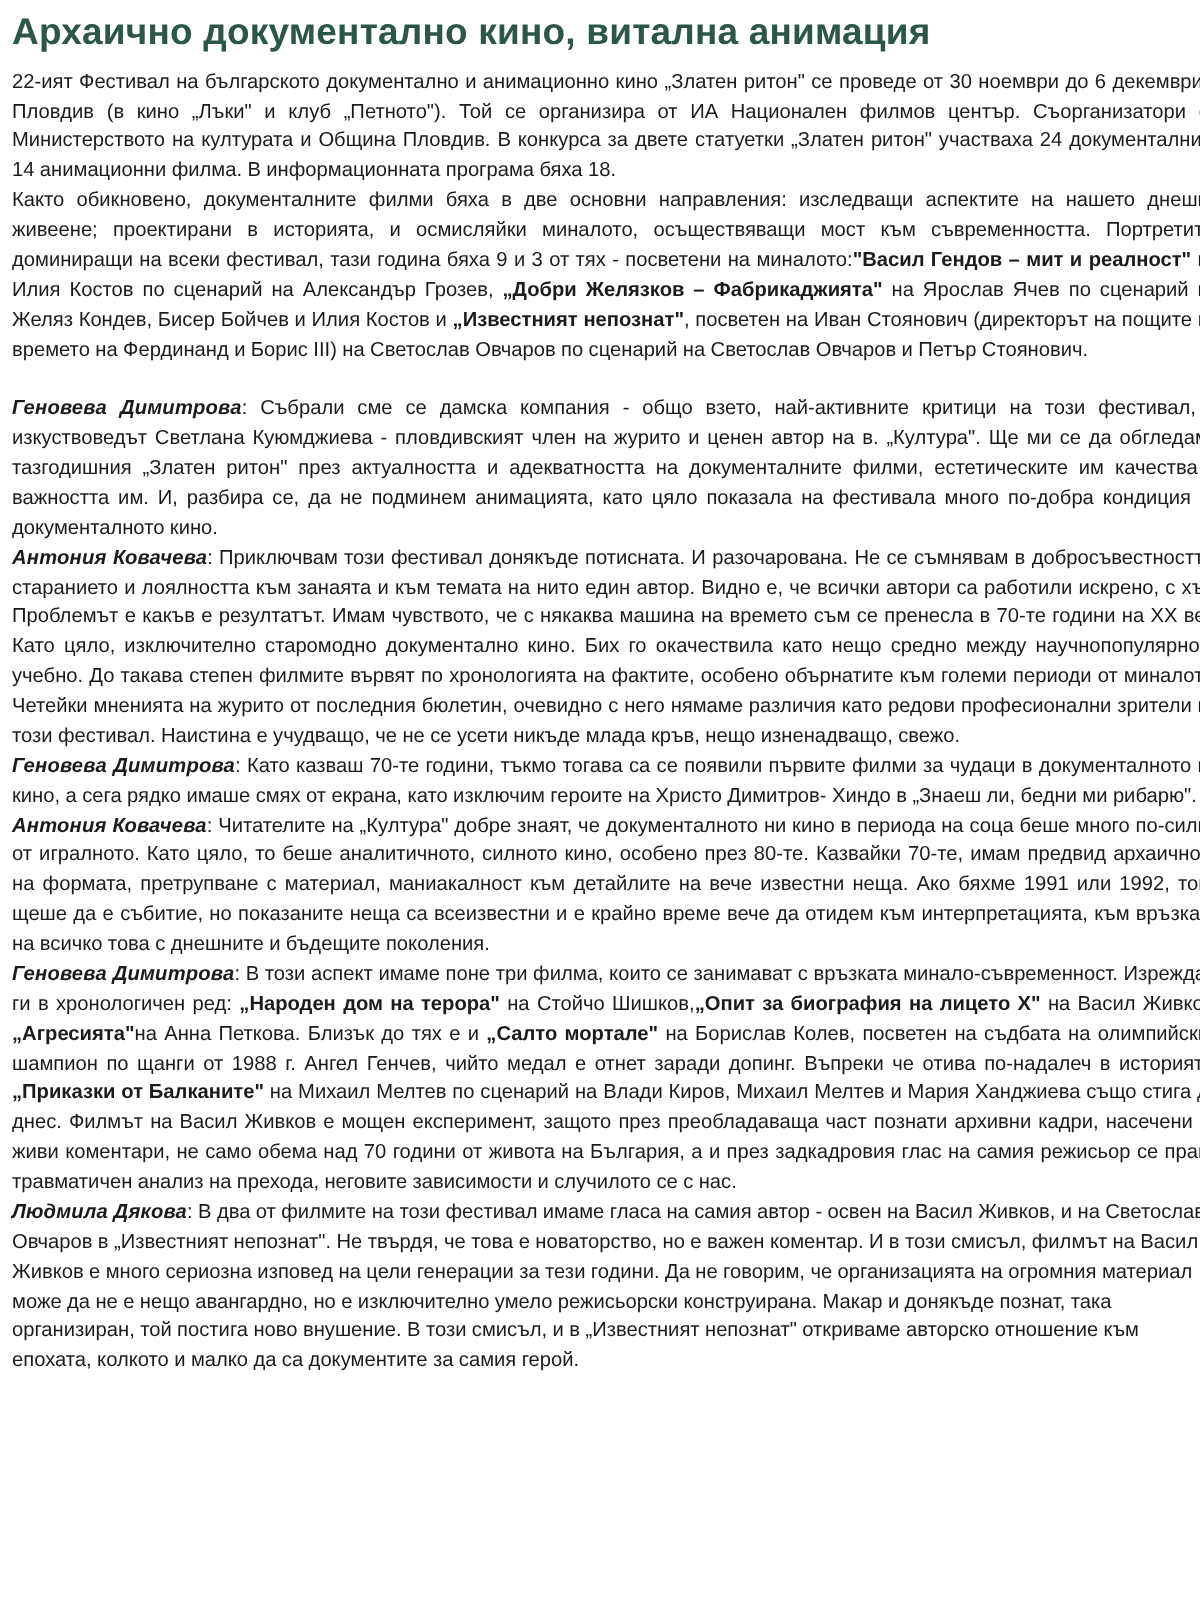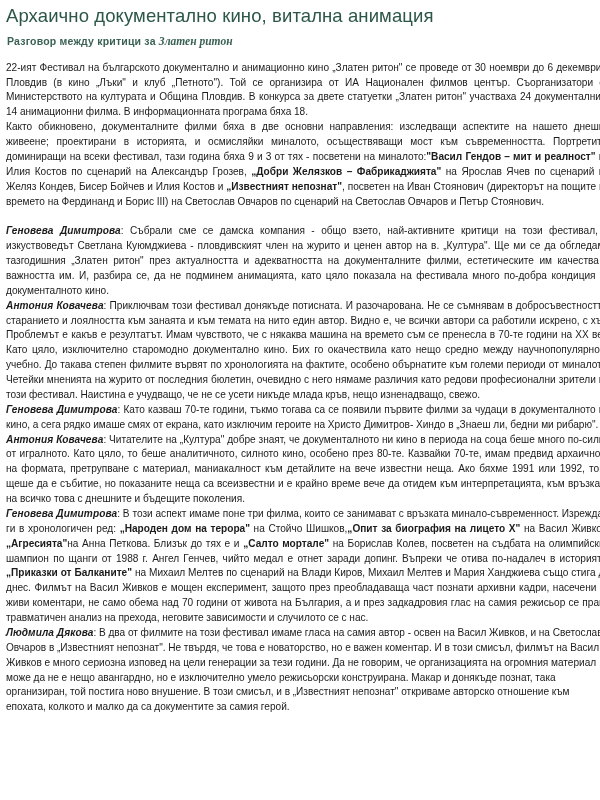--- a/index.html
+++ b/index.html
@@ -18,21 +18,21 @@
     width: 600px;
     height: 800px;
     box-sizing: border-box;
     padding: 6px 4px 0 4px;
     overflow: hidden;
     position: relative;
   }
   .doc-title {
     font-family: "Liberation Sans", sans-serif;
     font-size: 18.5px;
-    font-weight: normal;
+    font-weight: bold;
     color: #2c5648;
     line-height: 1.12;
     margin: 0 0 8px 2px;
     letter-spacing: 0.1px;
     white-space: nowrap;
   }
   .doc-subtitle {
     font-family: "Liberation Sans", sans-serif;
     font-size: 10.5px;
     font-weight: bold;
@@ -77,23 +77,20 @@
     font-style: italic;
   }
 </style>
 </head>
 <body>
 
 <div class="page">
 
   <h1 class="doc-title">Архаично документално кино, витална анимация</h1>
 
-  <div class="doc-subtitle">
-    <span>Разговор между критици за </span><span class="work">Златен ритон</span>
-  </div>
 
   <div class="body-block" id="body-block">
       <p><span>22-ият Фестивал на българското документално и анимационно кино „Златен ритон" се проведе от 30 ноември до 6 декември в Пловдив (в кино „Лъки" и клуб „Петното"). Той се организира от ИА Национален филмов център. Съорганизатори са Министерството на културата и Община Пловдив. В конкурса за двете статуетки „Златен ритон" участваха 24 документални и 14 анимационни филма. В информационната програма бяха 18.</span></p>
       <p><span>Както обикновено, документалните филми бяха в две основни направления: изследващи аспектите на нашето днешно живеене; проектирани в историята, и осмисляйки миналото, осъществяващи мост към съвременността. Портретите, доминиращи на всеки фестивал, тази година бяха 9 и 3 от тях - посветени на миналото:</span><b class="work-bold">"Васил Гендов – мит и реалност"</b><span> на Илия Костов по сценарий на Александър Грозев, </span><b class="work-bold">„Добри Желязков – Фабрикаджията"</b><span> на Ярослав Ячев по сценарий на Желяз Кондев, Бисер Бойчев и Илия Костов и </span><b class="work-bold">„Известният непознат"</b><span>, посветен на Иван Стоянович (директорът на пощите по времето на Фердинанд и Борис III) на Светослав Овчаров по сценарий на Светослав Овчаров и Петър Стоянович.</span></p>
       <p class="spaced"><b class="speaker">Геновева Димитрова</b><span>: Събрали сме се дамска компания - общо взето, най-активните критици на този фестивал, и изкуствоведът Светлана Куюмджиева - пловдивският член на журито и ценен автор на в. „Култура". Ще ми се да обгледаме тазгодишния „Златен ритон" през актуалността и адекватността на документалните филми, естетическите им качества и важността им. И, разбира се, да не подминем анимацията, като цяло показала на фестивала много по-добра кондиция от документалното кино.</span></p>
       <p><b class="speaker">Антония Ковачева</b><span>: Приключвам този фестивал донякъде потисната. И разочарована. Не се съмнявам в добросъвестността, старанието и лоялността към занаята и към темата на нито един автор. Видно е, че всички автори са работили искрено, с хъс. Проблемът е какъв е резултатът. Имам чувството, че с някаква машина на времето съм се пренесла в 70-те години на ХХ век. Като цяло, изключително старомодно документално кино. Бих го окачествила като нещо средно между научнопопулярно и учебно. До такава степен филмите вървят по хронологията на фактите, особено обърнатите към големи периоди от миналото. Четейки мненията на журито от последния бюлетин, очевидно с него нямаме различия като редови професионални зрители на този фестивал. Наистина е учудващо, че не се усети никъде млада кръв, нещо изненадващо, свежо.</span></p>
       <p><b class="speaker">Геновева Димитрова</b><span>: Като казваш 70-те години, тъкмо тогава са се появили първите филми за чудаци в документалното ни кино, а сега рядко имаше смях от екрана, като изключим героите на Христо Димитров- Хиндо в „Знаеш ли, бедни ми рибарю".</span></p>
       <p><b class="speaker">Антония Ковачева</b><span>: Читателите на „Култура" добре знаят, че документалното ни кино в периода на соца беше много по-силно от игралното. Като цяло, то беше аналитичното, силното кино, особено през 80-те. Казвайки 70-те, имам предвид архаичност на формата, претрупване с материал, маниакалност към детайлите на вече известни неща. Ако бяхме 1991 или 1992, това щеше да е събитие, но показаните неща са всеизвестни и е крайно време вече да отидем към интерпретацията, към връзката на всичко това с днешните и бъдещите поколения.</span></p>
       <p><b class="speaker">Геновева Димитрова</b><span>: В този аспект имаме поне три филма, които се занимават с връзката минало-съвременност. Изреждам ги в хронологичен ред: </span><b class="work-bold">„Народен дом на терора"</b><span> на Стойчо Шишков,</span><b class="work-bold">„Опит за биография на лицето Х"</b><span> на Васил Живков, </span><b class="work-bold">„Агресията"</b><span>на Анна Петкова. Близък до тях е и </span><b class="work-bold">„Салто мортале"</b><span> на Борислав Колев, посветен на съдбата на олимпийския шампион по щанги от 1988 г. Ангел Генчев, чийто медал е отнет заради допинг. Въпреки че отива по-надалеч в историята, </span><b class="work-bold">„Приказки от Балканите"</b><span> на Михаил Мелтев по сценарий на Влади Киров, Михаил Мелтев и Мария Ханджиева също стига до днес. Филмът на Васил Живков е мощен експеримент, защото през преобладаваща част познати архивни кадри, насечени от живи коментари, не само обема над 70 години от живота на България, а и през задкадровия глас на самия режисьор се прави травматичен анализ на прехода, неговите зависимости и случилото се с нас.</span></p>
       <p><b class="speaker">Людмила Дякова</b><span>: В два от филмите на този фестивал имаме гласа на самия автор - освен на Васил Живков, и на Светослав Овчаров в „Известният непознат". Не твърдя, че това е новаторство, но е важен коментар. И в този смисъл, филмът на Васил Живков е много сериозна изповед на цели генерации за тези години. Да не говорим, че организацията на огромния материал може да не е нещо авангардно, но е изключително умело режисьорски конструирана. Макар и донякъде познат, така организиран, той постига ново внушение. В този смисъл, и в „Известният непознат" откриваме авторско отношение към епохата, колкото и малко да са документите за самия герой.</span></p>

